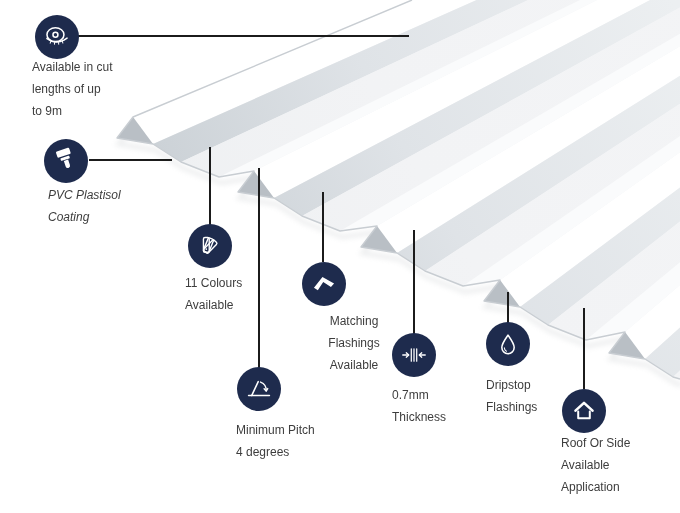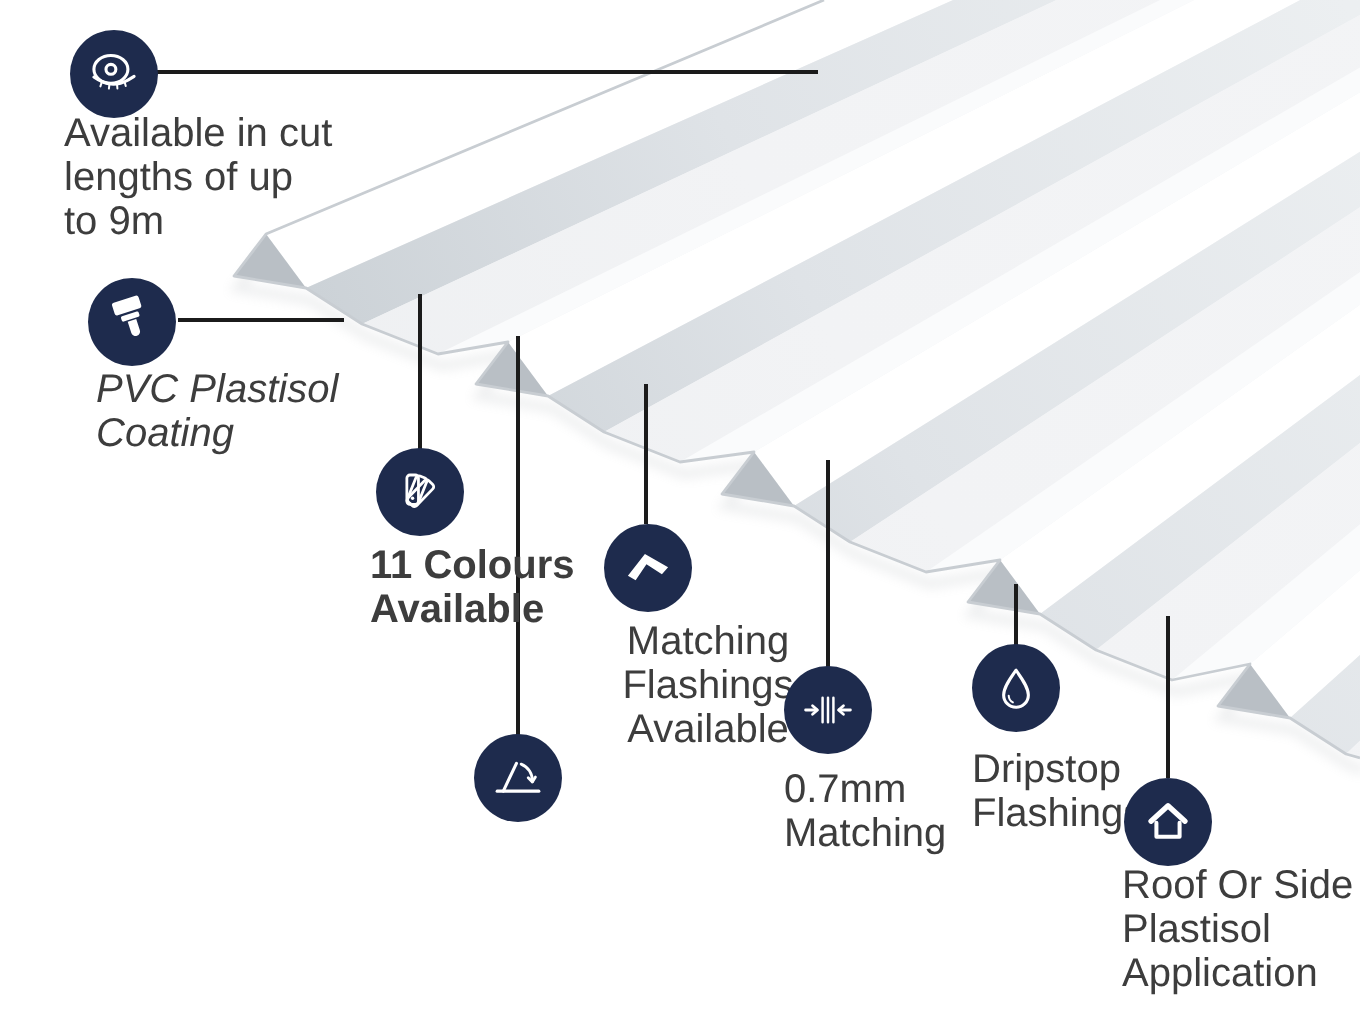--- a/index.html
+++ b/index.html
@@ -16,21 +16,21 @@
   .connector.v{width:2px;}
   .icon-circle{
     position:absolute;width:44px;height:44px;border-radius:50%;
     background:var(--navy,#1e2b4d);
     display:flex;align-items:center;justify-content:center;z-index:2;
   }
   .icon-circle svg{display:block;}
   .feature-label{
     position:absolute;z-index:2;
     color:var(--text,#3d3d3d);
-    font-size:20px;line-height:22px;font-weight:400;
+    font-size:12px;line-height:22px;font-weight:400;
     white-space:pre-line;letter-spacing:0px;
   }
 </style>
 </head>
 <body style="--navy: #1e2b4d; --text: #3d3d3d; --connector: #1b1b1b; --background: #ffffff; --sheet_edge: #c8cdd2; --sheet_shade: #c3c9cf; --sheet_pan: #f2f3f5; --sheet_white: #ffffff;">
 
 <div class="stage">
 
   <svg class="sheet-svg" width="680" height="513" viewBox="0 0 680 513">
     <defs>
@@ -141,21 +141,21 @@
             <rect x="13.5" y="11" width="7.5" height="19" rx="2"></rect>
           </g>
         <g transform="rotate(22 17 28)">
             <rect x="13.5" y="11" width="7.5" height="19" rx="2"></rect>
           </g>
         <rect x="13.5" y="11" width="7.5" height="19" rx="2"></rect>
         <circle cx="17.2" cy="26" r="1.1" fill="#ffffff" stroke="none"></circle>
       </svg>
     </span>
   </div>
-  <div class="feature-label" style="left:185px;top:272px;width:110px;font-weight:bold;">11 Colours
+  <div class="feature-label" style="left:185px;top:272px;width:110px;">11 Colours
 Available</div>
 
   <div class="icon-circle" style="left:302px;top:262px;">
     <span>
       <svg width="34" height="34" viewBox="0 0 44 44">
         <path d="M9 27 L20 13 L35 21.5 L31 26 L21 19.5 L14 30 Z" fill="#ffffff"></path>
       </svg>
     </span>
   </div>
   <div class="feature-label" style="left:299px;top:310px;width:110px;text-align:center;">Matching
@@ -165,33 +165,35 @@
   <div class="icon-circle" style="left:237px;top:367px;">
     <span>
       <svg width="34" height="34" viewBox="0 0 44 44" fill="none" stroke="#ffffff" stroke-width="2" stroke-linecap="round" stroke-linejoin="round">
         <path d="M8.5 30.5 h27"></path>
         <path d="M12.5 30.5 L21 12.5"></path>
         <path d="M24 13 a11.5 11.5 0 0 1 7.3 11.4" stroke-width="1.8"></path>
         <path d="M28.6 21.8 l2.7 2.8 2 -3.2" stroke-width="1.8"></path>
       </svg>
     </span>
   </div>
+  <div class="feature-label" style="left:236px;top:419px;width:140px;">Minimum Pitch
+4 degrees</div>
 
   <div class="icon-circle" style="left:392px;top:333px;">
     <span>
       <svg width="34" height="34" viewBox="0 0 44 44" fill="none" stroke="#ffffff" stroke-width="1.8" stroke-linecap="round" stroke-linejoin="round">
         <path d="M18.5 14 v16 M22 14 v16 M25.5 14 v16" stroke-width="1.6"></path>
         <path d="M7.5 22 h7.2 M36.5 22 h-7.2"></path>
         <path d="M12 19.2 L15.2 22 L12 24.8"></path>
         <path d="M32 19.2 L28.8 22 L32 24.8"></path>
       </svg>
     </span>
   </div>
   <div class="feature-label" style="left:392px;top:384px;width:110px;">0.7mm
-Matching</div>
+Thickness</div>
 
   <div class="icon-circle" style="left:486px;top:322px;">
     <span>
       <svg width="34" height="34" viewBox="0 0 44 44" fill="none" stroke="#ffffff" stroke-width="2" stroke-linecap="round" stroke-linejoin="round">
         <path d="M22 10.5 C18.5 15.5 14 21.5 14 26.5 a8 8 0 0 0 16 0 C30 21.5 25.5 15.5 22 10.5 Z"></path>
         <path d="M17.3 27 a5 5 0 0 0 2.7 4.3" stroke-width="1.3"></path>
       </svg>
     </span>
   </div>
   <div class="feature-label" style="left:486px;top:374px;width:110px;">Dripstop
@@ -199,16 +201,16 @@
 
   <div class="icon-circle" style="left:562px;top:389px;">
     <span>
       <svg width="34" height="34" viewBox="0 0 44 44" fill="none" stroke="#ffffff" stroke-linecap="round" stroke-linejoin="round">
         <path d="M11 21.5 L22 11.5 L33 21.5" stroke-width="3.4"></path>
         <path d="M14.5 22.5 v9 h15 v-9" stroke-width="2.6"></path>
       </svg>
     </span>
   </div>
   <div class="feature-label" style="left:561px;top:432px;width:120px;">Roof Or Side
-Plastisol
+Available
 Application</div>
 
 </div>
 
 </body></html>

